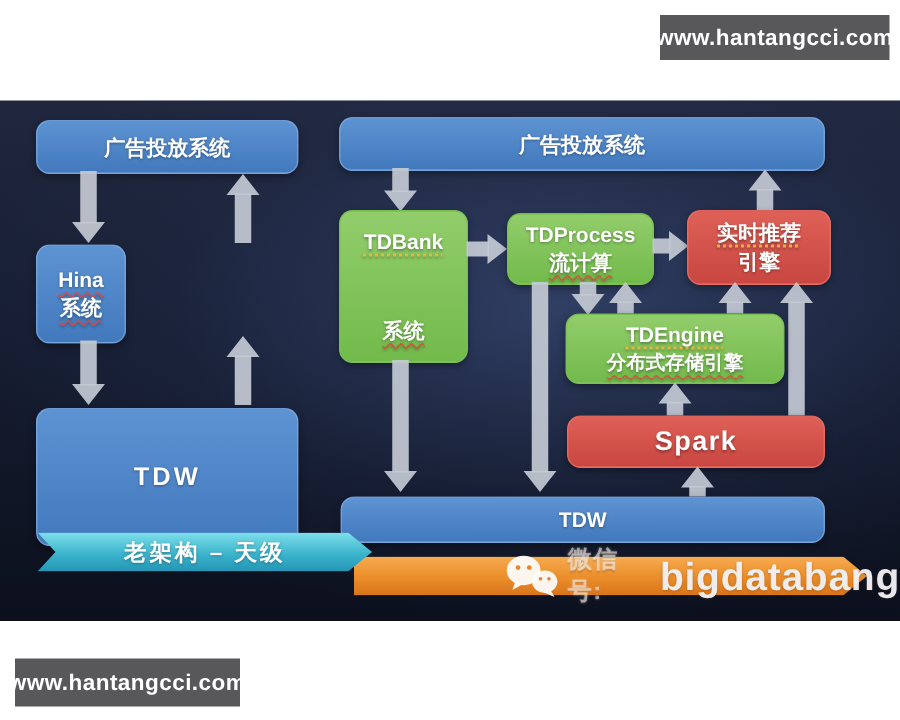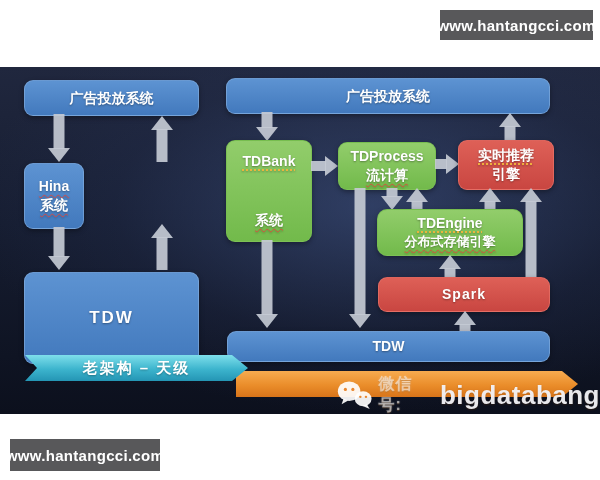--- a/index.html
+++ b/index.html
@@ -22,21 +22,21 @@
   .box{
     position:absolute;border-radius:9px;color:#fff;font-weight:bold;
     display:flex;flex-direction:column;align-items:center;justify-content:center;
     text-align:center;line-height:1.35;
     text-shadow:0 1px 2px rgba(0,0,0,.35);
     box-shadow:0 2px 5px rgba(0,0,0,.35);
   }
   .blue {background:linear-gradient(180deg,#5d93d2 0%,#4279bd 100%);border:1px solid rgba(140,180,225,.55);}
   .green{background:linear-gradient(180deg,#92cd6b 0%,#72ba4b 100%);border:1px solid rgba(120,190,80,.8);}
   .red  {background:linear-gradient(180deg,#de6057 0%,#c94641 100%);border:1px solid rgba(235,120,110,.6);}
-  .fs14{font-size:14px;} .fs13{font-size:13px;border-radius:10px;} .fs16{font-size:14px;letter-spacing:1px;} .fs17{font-size:17px;letter-spacing:2px;}
+  .fs14{font-size:14px;} .fs13{font-size:13px;} .fs16{font-size:18px;letter-spacing:1px;} .fs17{font-size:17px;letter-spacing:2px;}
   .sq-r{text-decoration:underline wavy rgba(224,72,60,.85);text-decoration-thickness:1px;text-underline-offset:3px;}
   .sq-o{text-decoration:underline dotted rgba(240,180,60,.95);text-decoration-thickness:2px;text-underline-offset:3px;}
   .arr{position:absolute;}
   .arr .shaft{position:absolute;background:var(--ar);opacity:.92;}
   .arr.up .shaft,.arr.down .shaft{left:50%;transform:translateX(-50%);width:11px;}
   .arr.down .shaft{top:0;bottom:13px;}
   .arr.up .shaft{top:13px;bottom:0;}
   .arr .head{position:absolute;width:0;height:0;opacity:.92;}
   .arr.down .head{left:50%;transform:translateX(-50%);bottom:0;
     border-left:11px solid transparent;border-right:11px solid transparent;border-top:14px solid var(--ar);}
@@ -199,21 +199,21 @@
 
   <div class="box blue fs14" style="left:227px;top:264px;width:321px;height:29px;">
     <span>TDW</span>
   </div>
 
   <div class="ribbon cyan" style="top:288px;">
     <span>老架构 – 天级</span>
   </div>
   <div class="ribbon orange" style="top:304px;"></div>
 
-  <div class="wechat-mark" style="top:310px;">
+  <div class="wechat-mark" style="top:299px;">
     <svg width="38" height="30" viewBox="0 0 40 32">
       <g fill="rgba(255,255,255,.92)">
         <ellipse cx="14" cy="12" rx="12" ry="10.5"></ellipse>
         <path d="M8 20 L6 26 L13 22 Z"></path>
         <ellipse cx="29" cy="20" rx="9" ry="8"></ellipse>
         <path d="M33 26 L36 31 L28 27.5 Z"></path>
       </g>
       <g fill="#e8862f">
         <circle cx="10" cy="10" r="1.7"></circle>
           <circle cx="18" cy="10" r="1.7"></circle>

